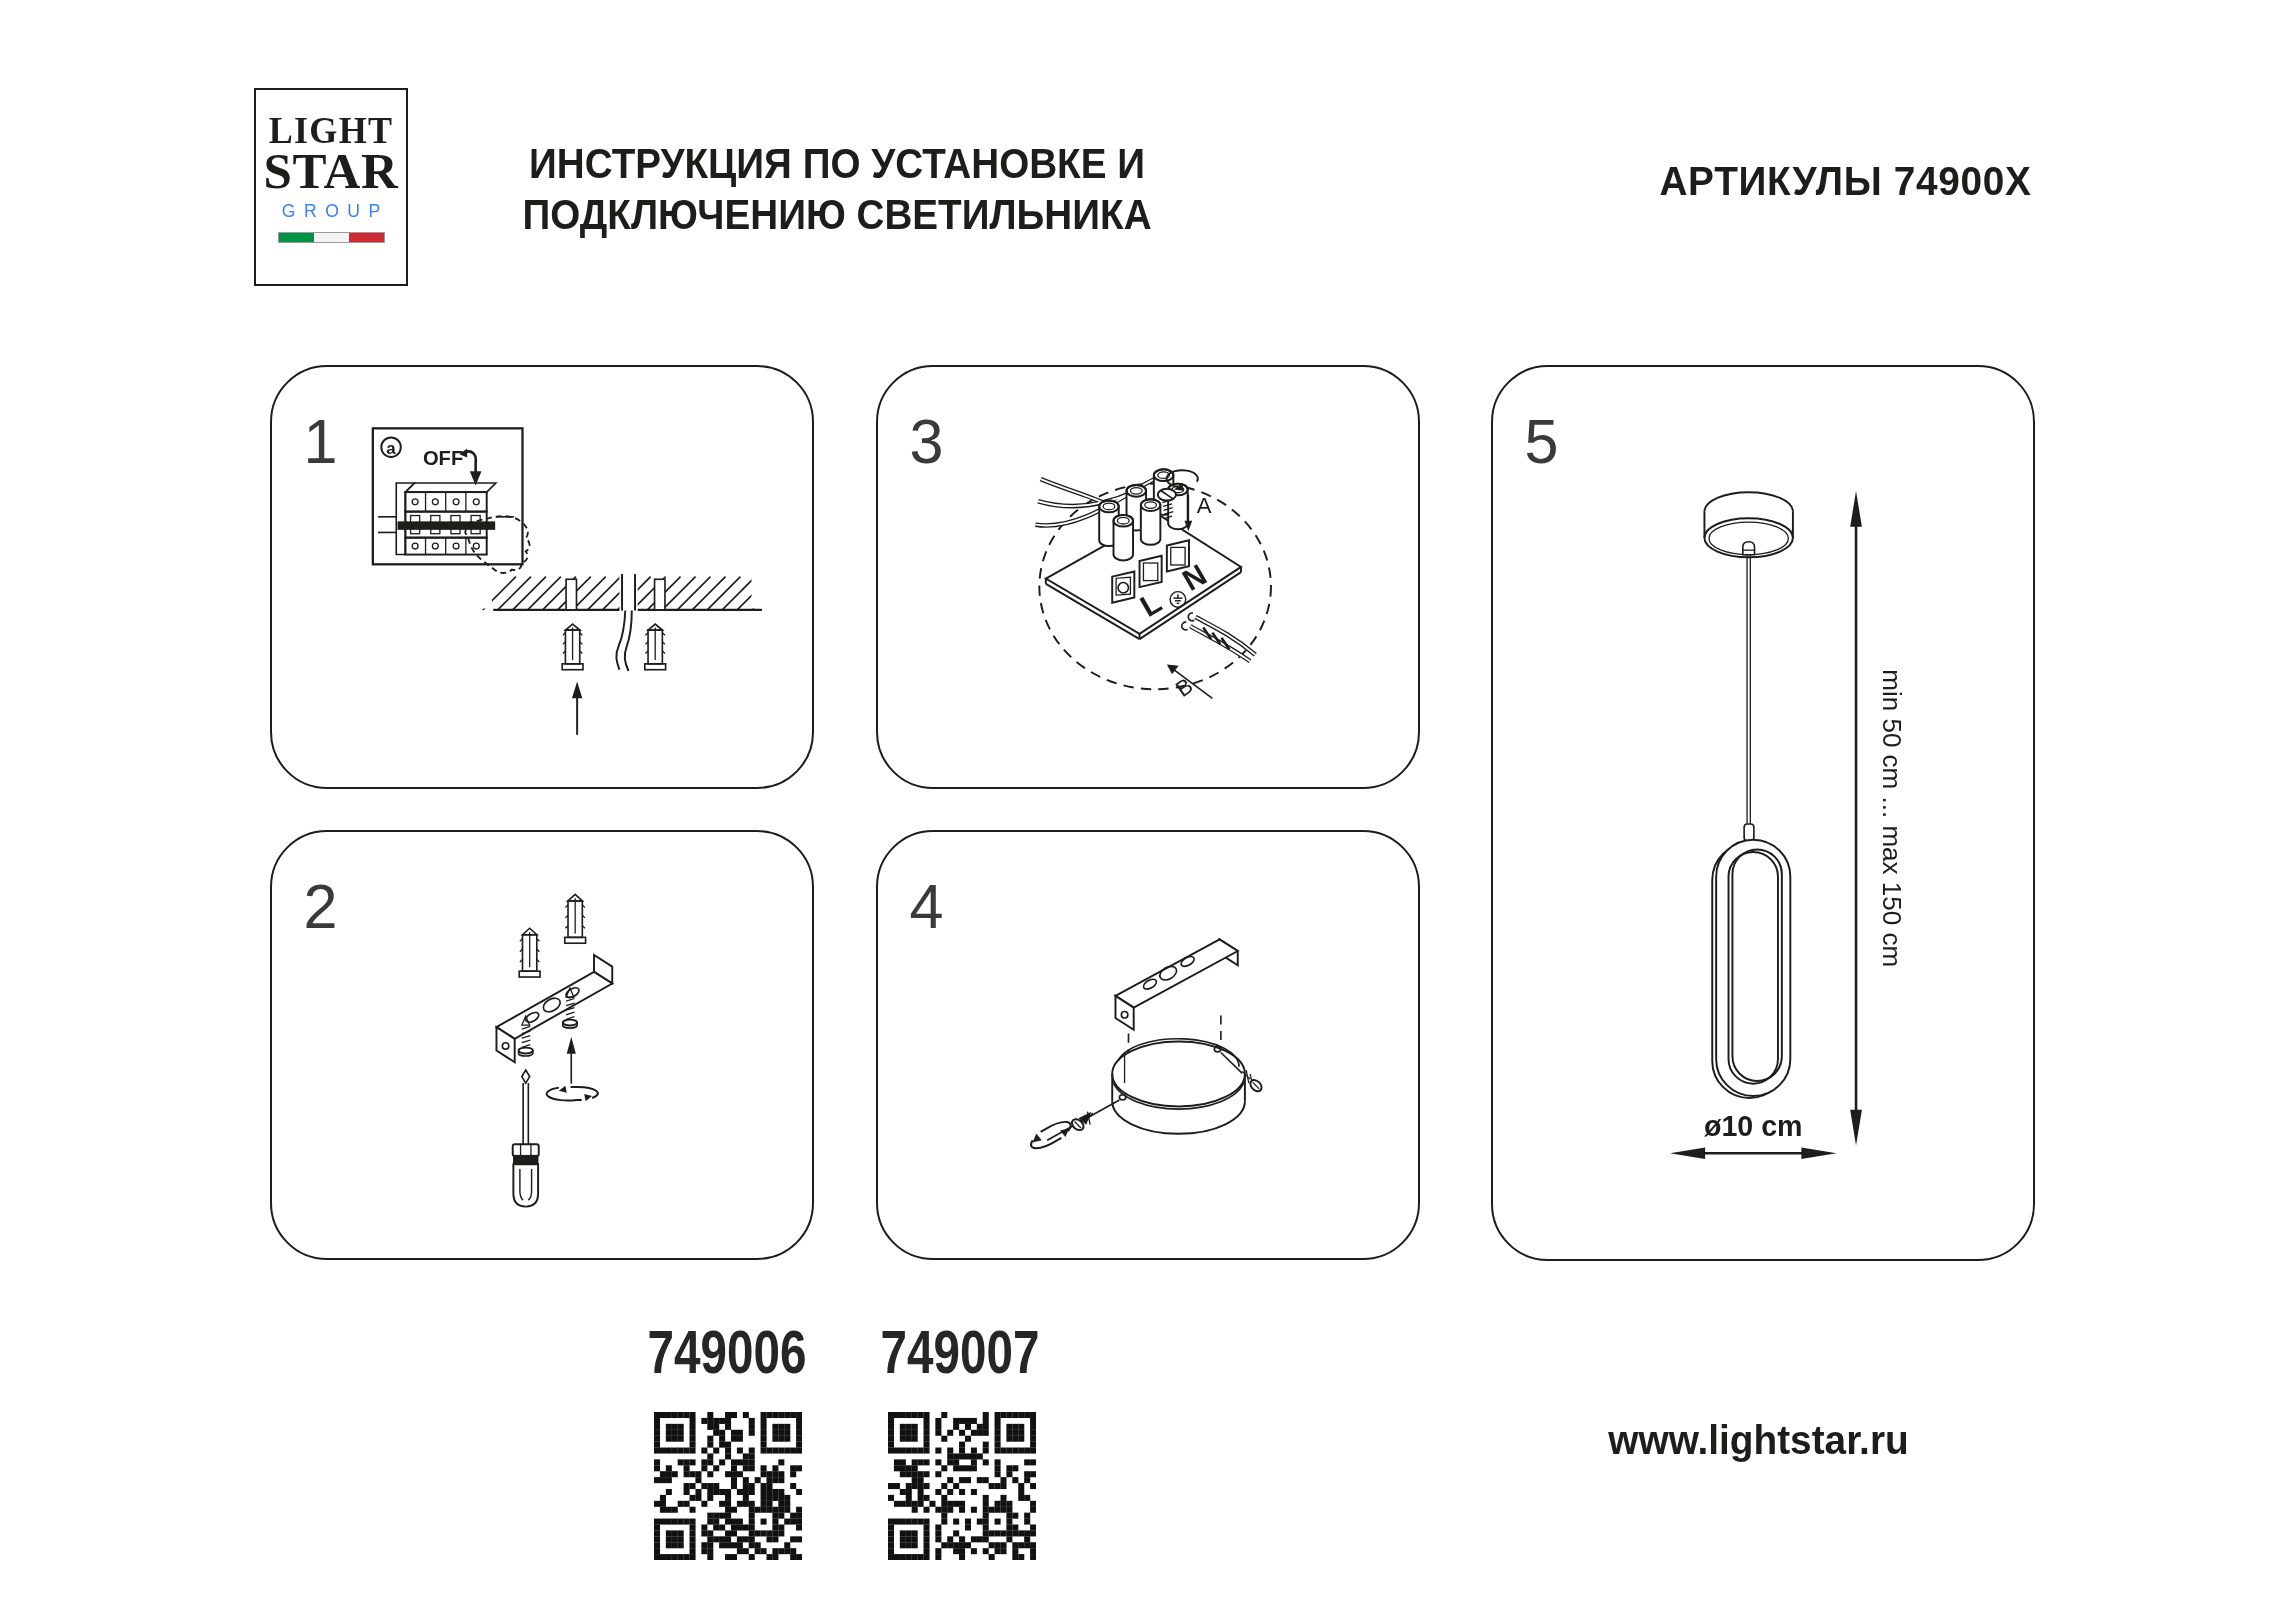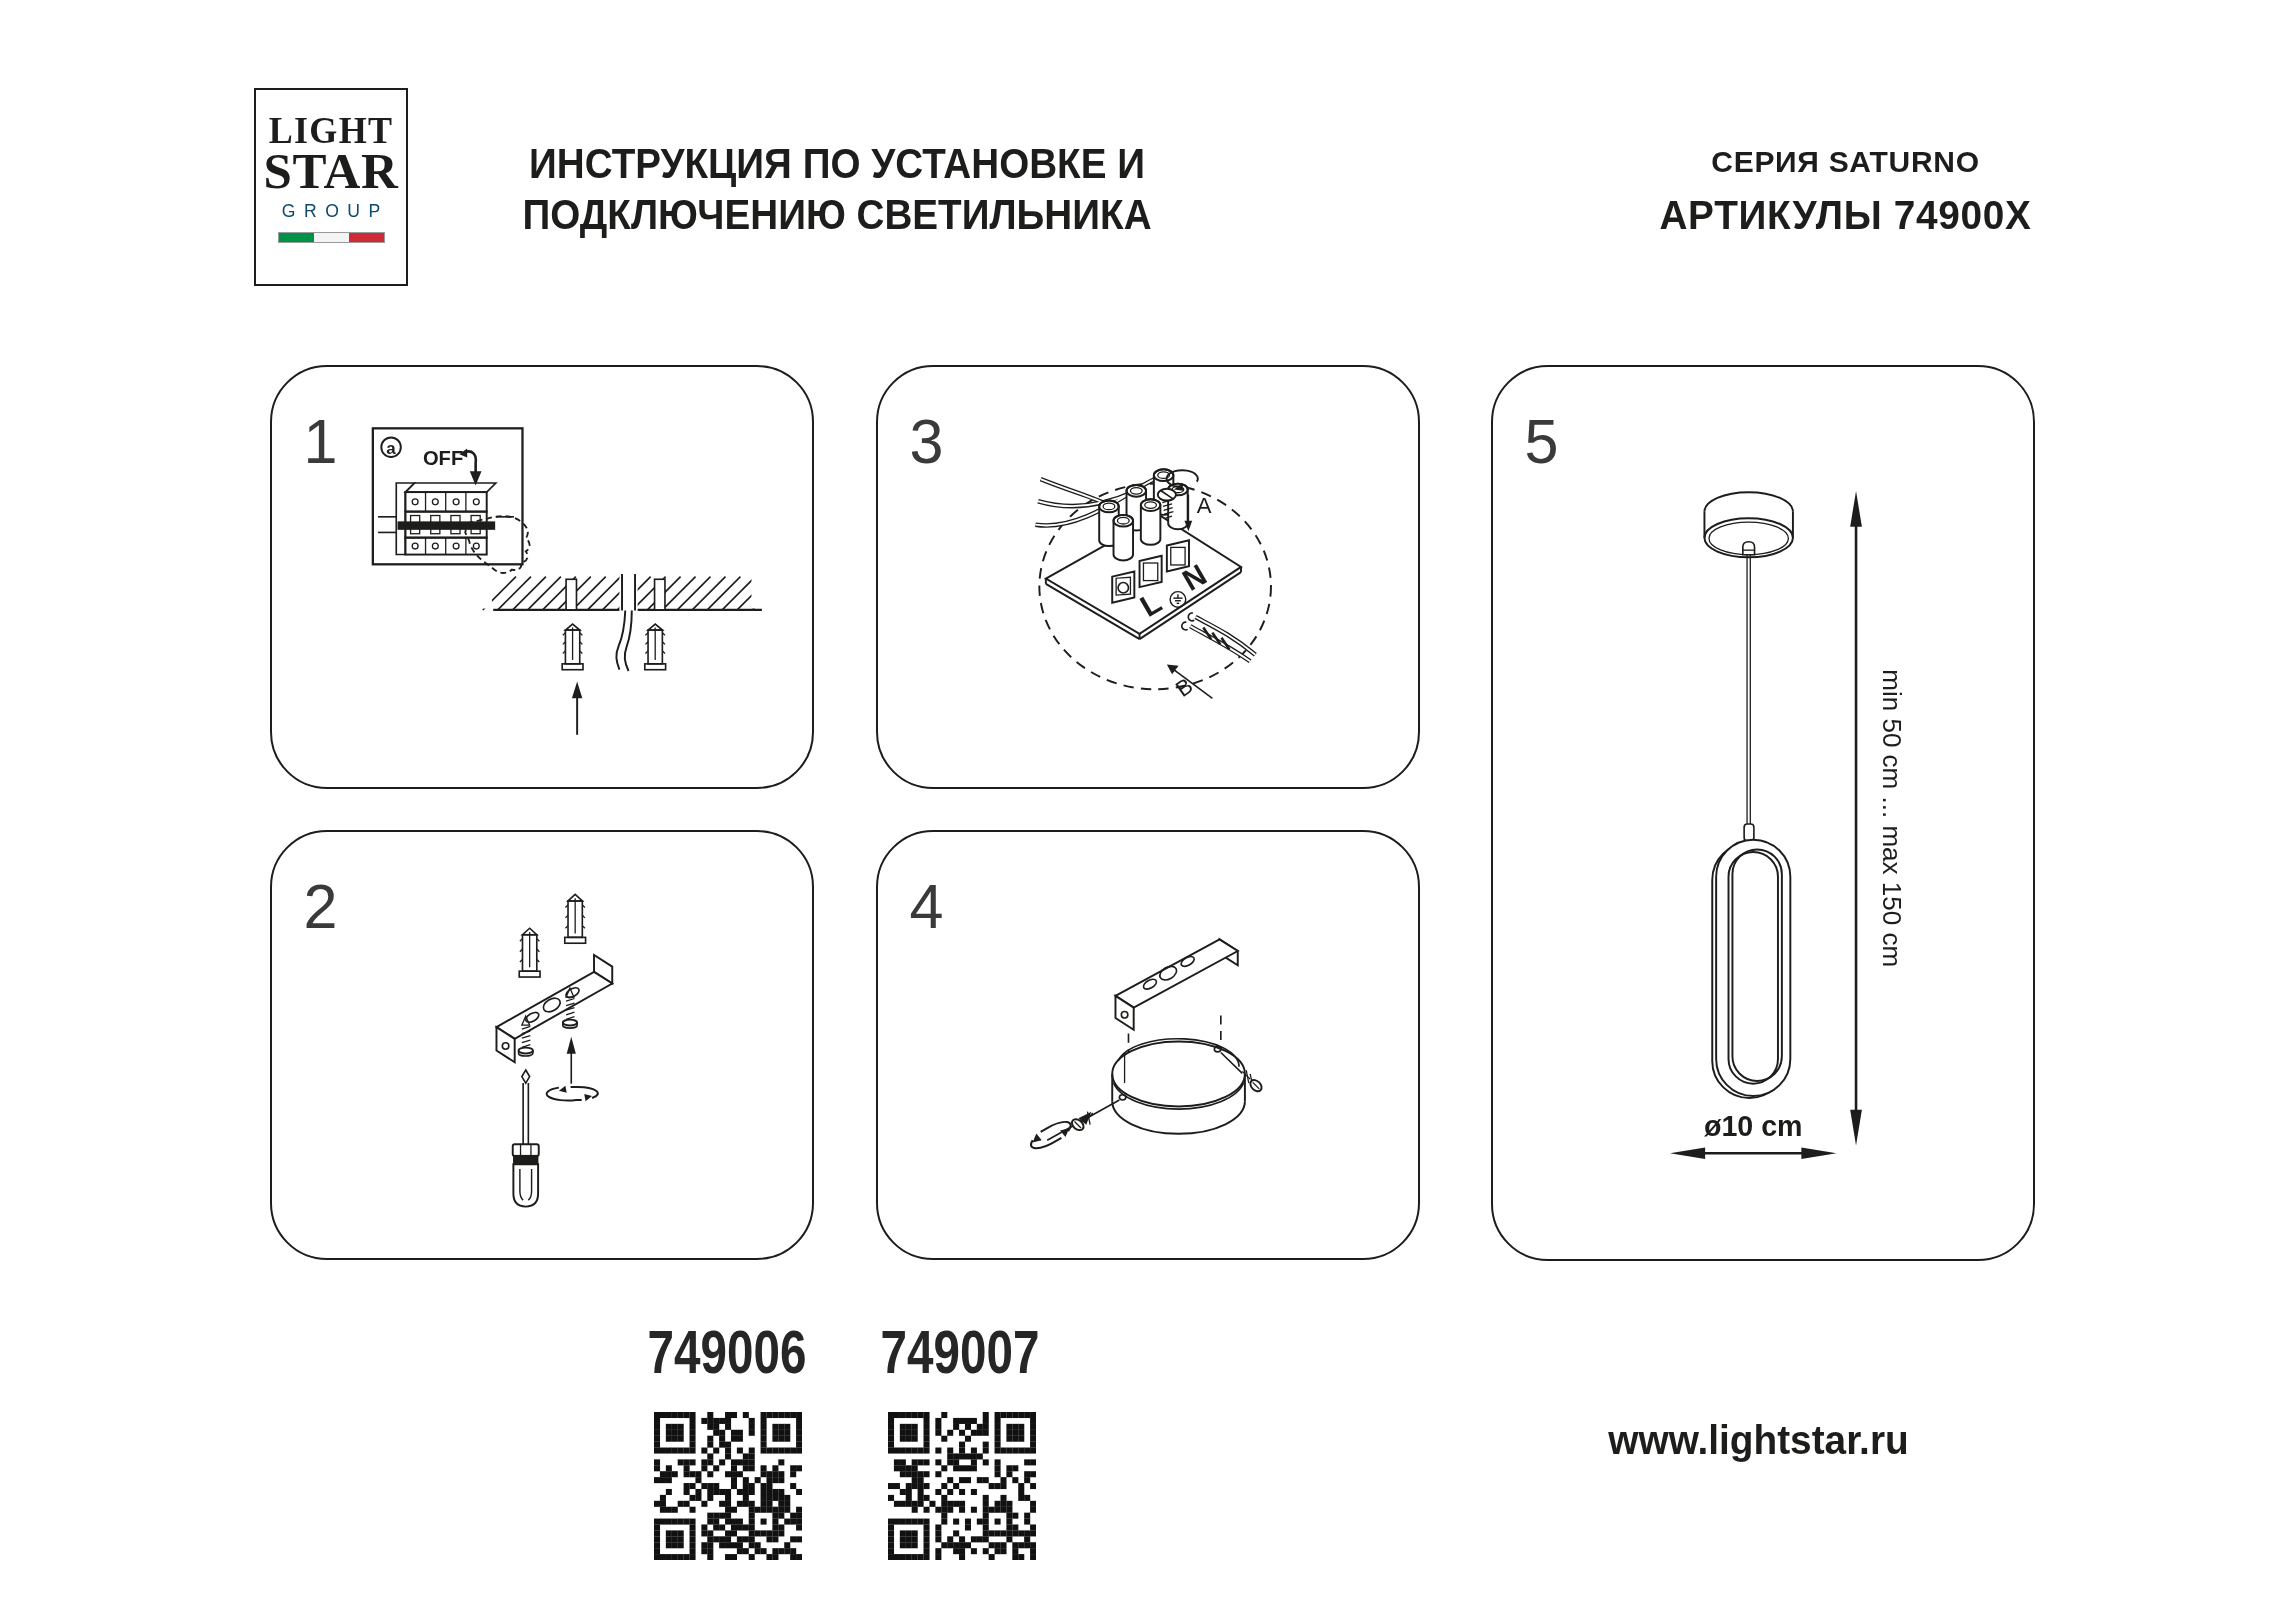--- a/index.html
+++ b/index.html
@@ -7,21 +7,21 @@
         font-family:"Liberation Sans",sans-serif;color:#1d1d1b;}
   .abs{position:absolute;}
 
   
   .logo-box{left:254px;top:88px;width:150px;height:194px;border:2.6px solid #1d1d1b;
             display:flex;flex-direction:column;align-items:center;justify-content:flex-start;}
   .logo-light{font-family:"Liberation Serif",serif;font-weight:700;font-size:36px;letter-spacing:1.3px;
               margin-top:25px;line-height:31px;transform:scaleY(1.05);}
   .logo-star{font-family:"Liberation Serif",serif;font-weight:700;font-size:51px;letter-spacing:0.7px;
              line-height:42px;margin-top:3.9px;}
-  .logo-group{font-size:17.6px;letter-spacing:8.5px;margin-top:9px;text-indent:8.5px;color:#0c4a6e;}
+  .logo-group{font-size:17.6px;letter-spacing:8.5px;margin-top:9px;text-indent:8.5px;color:#3b82f6;}
   .logo-flag{width:105px;height:8.5px;margin-top:10.4px;display:flex;border:0.7px solid #9a9a9a;}
   .logo-flag div{flex:1;}
 
   .title{left:417px;top:138px;width:840px;text-align:center;font-weight:700;font-size:42px;
          line-height:51px;transform:scaleX(.92);letter-spacing:0;}
   .series-block{left:1559px;top:145px;width:573px;text-align:center;}
   .series-line{font-weight:700;font-size:30px;letter-spacing:0.7px;}
   .articles-line{font-weight:700;font-size:40px;margin-top:14.3px;letter-spacing:0.7px;transform:scaleX(.97);}
 
   
@@ -61,21 +61,20 @@
       <div style="background: rgb(206, 43, 55);"></div>
     </div>
   </div>
 
   <div class="abs title">
     <div>ИНСТРУКЦИЯ ПО УСТАНОВКЕ И</div>
     <div>ПОДКЛЮЧЕНИЮ СВЕТИЛЬНИКА</div>
   </div>
 
   <div class="abs series-block">
-    <div class="series-line">СЕРИЯ SATURNO</div>
     <div class="articles-line">АРТИКУЛЫ 74900X</div>
   </div>
 
   <div class="abs panel p1">
     <div class="step-num">1</div>
     <svg class="art" viewBox="0 0 830 645">
       <g stroke="#1d1d1b" fill="none" stroke-width="3">
 
         <rect x="155" y="94" width="230" height="209" stroke-width="3.5"></rect>
         <circle cx="183" cy="123" r="15" stroke-width="3"></circle>

